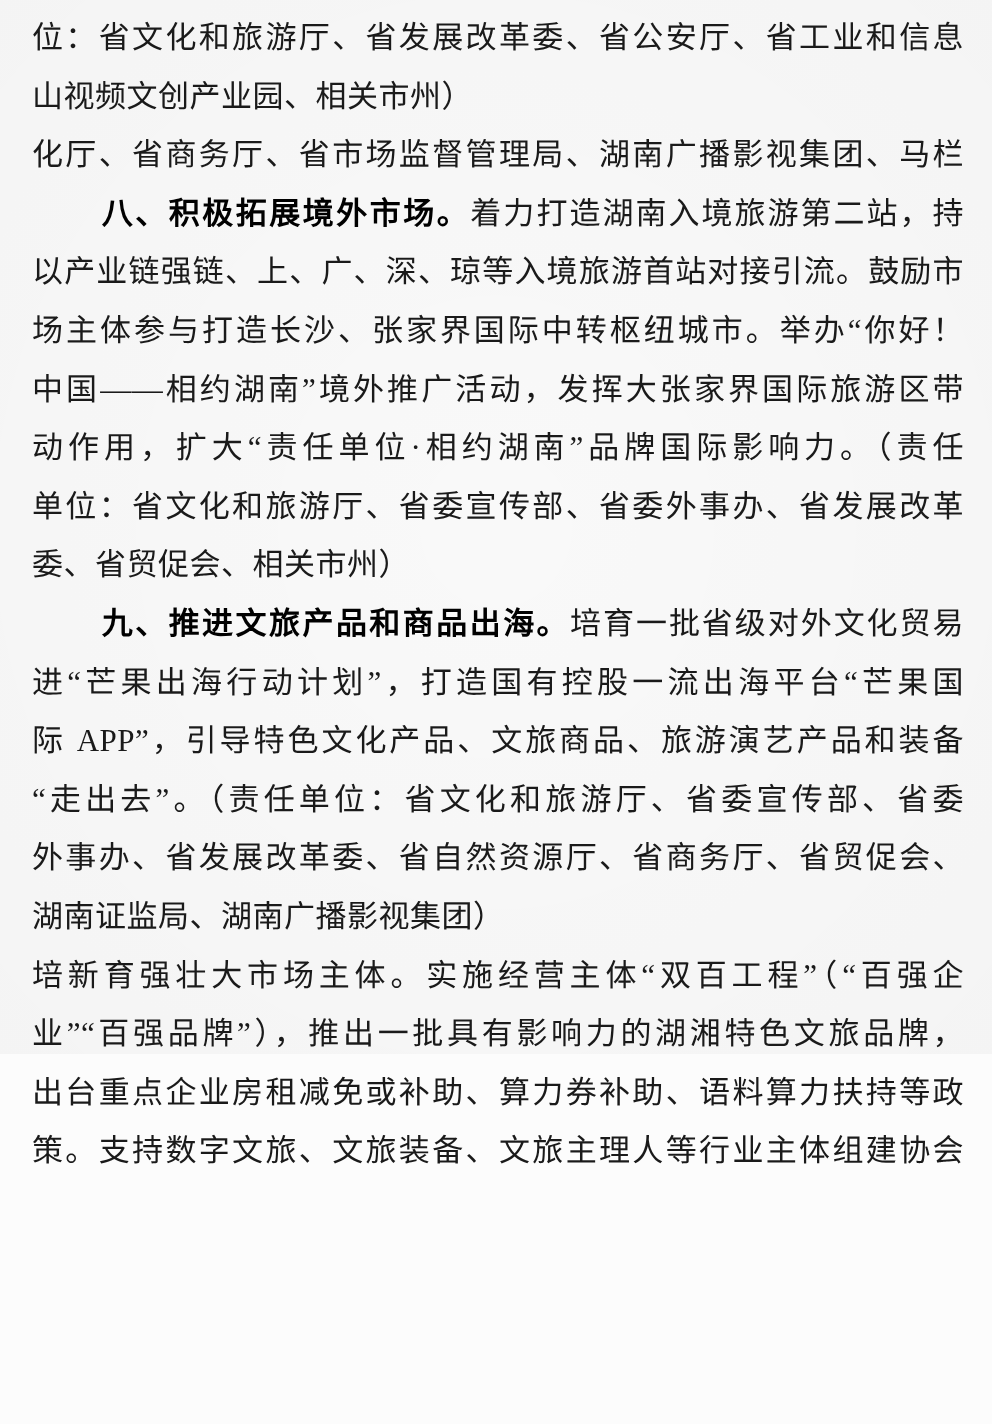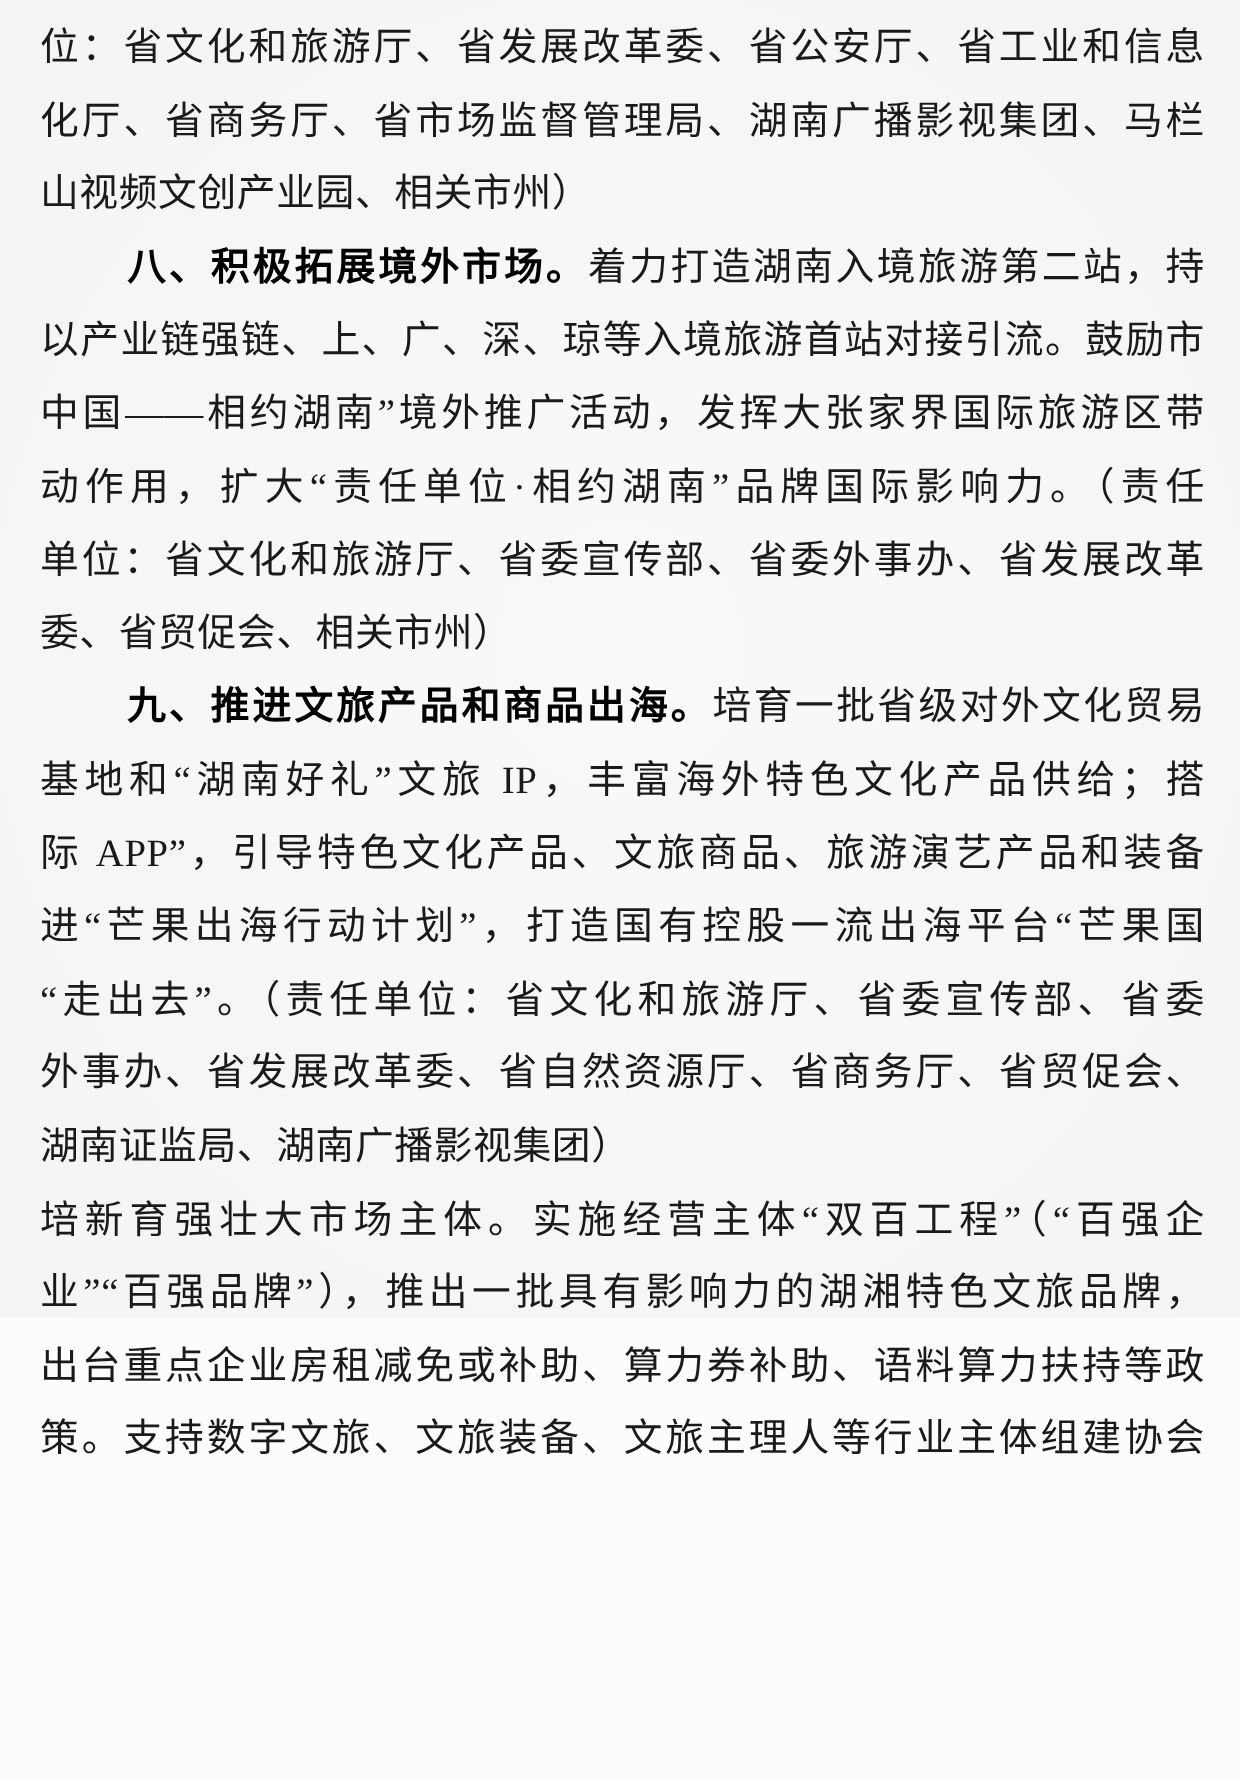--- a/index.html
+++ b/index.html
@@ -45,36 +45,36 @@
     letter-spacing: 1px;
   }
 </style>
 </head>
 <body>
 
 <main class="page">
   <section>
       <div class="paragraph">
         <div class="line">位：省文化和旅游厅、省发展改革委、省公安厅、省工业和信息</div>
+        <div class="line line-end">山视频文创产业园、相关市州）</div>
         <div class="line">化厅、省商务厅、省市场监督管理局、湖南广播影视集团、马栏</div>
-        <div class="line line-end">山视频文创产业园、相关市州）</div>
       </div>
       <div class="paragraph">
         <div class="line line-indent"><span class="heading">八、积极拓展境外市场。</span>着力打造湖南入境旅游第二站，持</div>
         <div class="line">以产业链强链、上、广、深、琼等入境旅游首站对接引流。鼓励市</div>
+        <div class="line">场主体参与打造长沙、张家界国际中转枢纽城市。举办“你好！</div>
         <div class="line">中国——相约湖南”境外推广活动，发挥大张家界国际旅游区带</div>
         <div class="line">动作用，扩大“责任单位·相约湖南”品牌国际影响力。（责任</div>
         <div class="line">单位：省文化和旅游厅、省委宣传部、省委外事办、省发展改革</div>
         <div class="line line-end">委、省贸促会、相关市州）</div>
       </div>
       <div class="paragraph">
         <div class="line line-indent"><span class="heading">九、推进文旅产品和商品出海。</span>培育一批省级对外文化贸易</div>
-        <div class="line">基地和“湖南好礼”文旅 IP，丰富海外特色文化产品供给；搭</div>
+        <div class="line">进“芒果出海行动计划”，打造国有控股一流出海平台“芒果国</div>
         <div class="line">际 APP”，引导特色文化产品、文旅商品、旅游演艺产品和装备</div>
-        <div class="line">进“芒果出海行动计划”，打造国有控股一流出海平台“芒果国</div>
         <div class="line">“走出去”。（责任单位：省文化和旅游厅、省委宣传部、省委</div>
         <div class="line">外事办、省发展改革委、省自然资源厅、省商务厅、省贸促会、</div>
         <div class="line line-end">湖南证监局、湖南广播影视集团）</div>
       </div>
       <div class="paragraph">
         <div class="line">培新育强壮大市场主体。实施经营主体“双百工程”（“百强企</div>
         <div class="line">业”“百强品牌”），推出一批具有影响力的湖湘特色文旅品牌，</div>
         <div class="line">出台重点企业房租减免或补助、算力券补助、语料算力扶持等政</div>
         <div class="line">策。支持数字文旅、文旅装备、文旅主理人等行业主体组建协会</div>
       </div>

